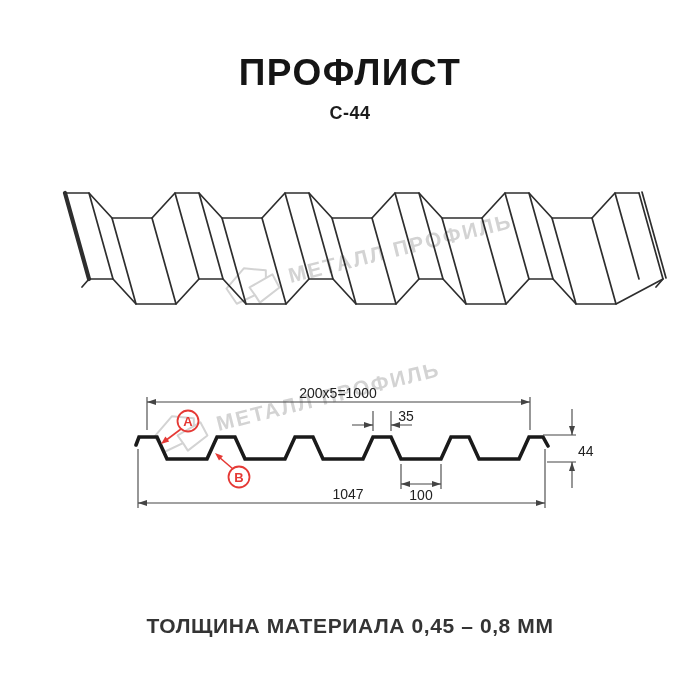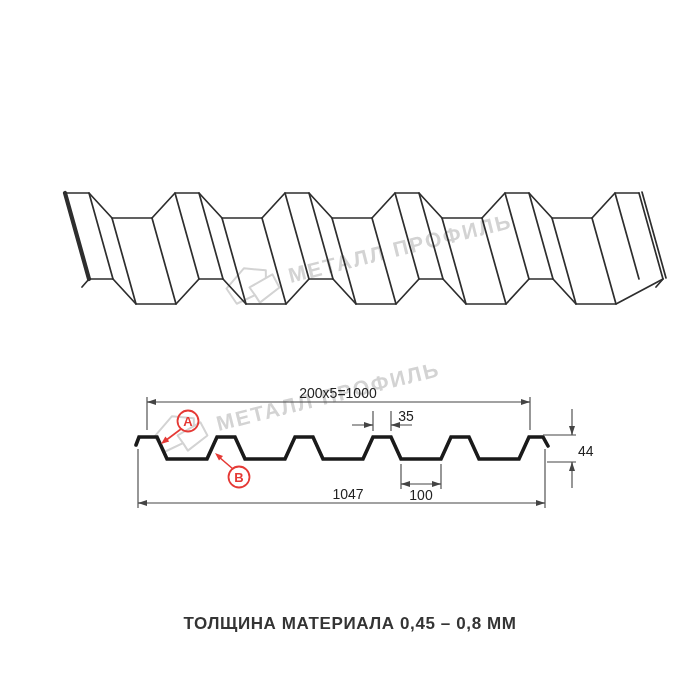--- a/index.html
+++ b/index.html
@@ -5,38 +5,42 @@
   html,body{margin:0;padding:0;background:#fff;}
   .canvas{
     position:relative;width:700px;height:700px;background:#ffffff;
     font-family:"Liberation Sans",sans-serif;overflow:hidden;
   }
   .hdr{position:absolute;left:0;top:52px;width:700px;text-align:center;z-index:3;}
   .title{font-size:37px;font-weight:800;color:#151515;letter-spacing:1.5px;}
   .subtitle{margin-top:9px;font-size:18px;font-weight:700;color:#1c1c1c;letter-spacing:.5px;}
   .footer-note{
     position:absolute;left:0;top:614px;width:700px;text-align:center;z-index:3;
-    font-size:17px;font-weight:700;color:#343434;letter-spacing:.6px;
+    font-size:21px;font-weight:700;color:#343434;letter-spacing:.6px;
   }
   .wm{
     position:absolute;display:flex;align-items:center;gap:10px;z-index:1;
     color:#d3d3d3;font-weight:700;font-size:21px;letter-spacing:2px;white-space:nowrap;
   }
   .wm svg{flex:0 0 auto;}
   .wm1{left:222px;top:262px;transform:rotate(-14deg);transform-origin:28px 24px;}
   .wm2{left:150px;top:410px;transform:rotate(-14deg);transform-origin:28px 24px;}
   .draw-layer{position:absolute;left:0;top:0;z-index:2;}
   .dimtxt{font-size:14px;fill:#222;}
   .redtxt{font-size:13px;fill:#e53935;font-weight:700;}
 </style>
 </head>
 <body>
 
 <div class="canvas">
 
+  <div class="hdr">
+    <div class="title">ПРОФЛИСТ</div>
+    <div class="subtitle">С-44</div>
+  </div>
 
   <div class="wm wm1">
     <svg width="58" height="47" viewBox="0 0 64 50">
       <path d="M5 22 L29 5 L52 13 L47 34 L12 41 Z" fill="none" stroke="#d3d3d3" stroke-width="2.2" stroke-linejoin="round"></path>
       <path d="M30 27 L58 19 L62 35 L37 46 L34 37 Z" fill="#ffffff" stroke="#d3d3d3" stroke-width="2.2" stroke-linejoin="round"></path>
     </svg>
     <span>МЕТАЛЛ ПРОФИЛЬ</span>
   </div>
 
   <div class="wm wm2">

